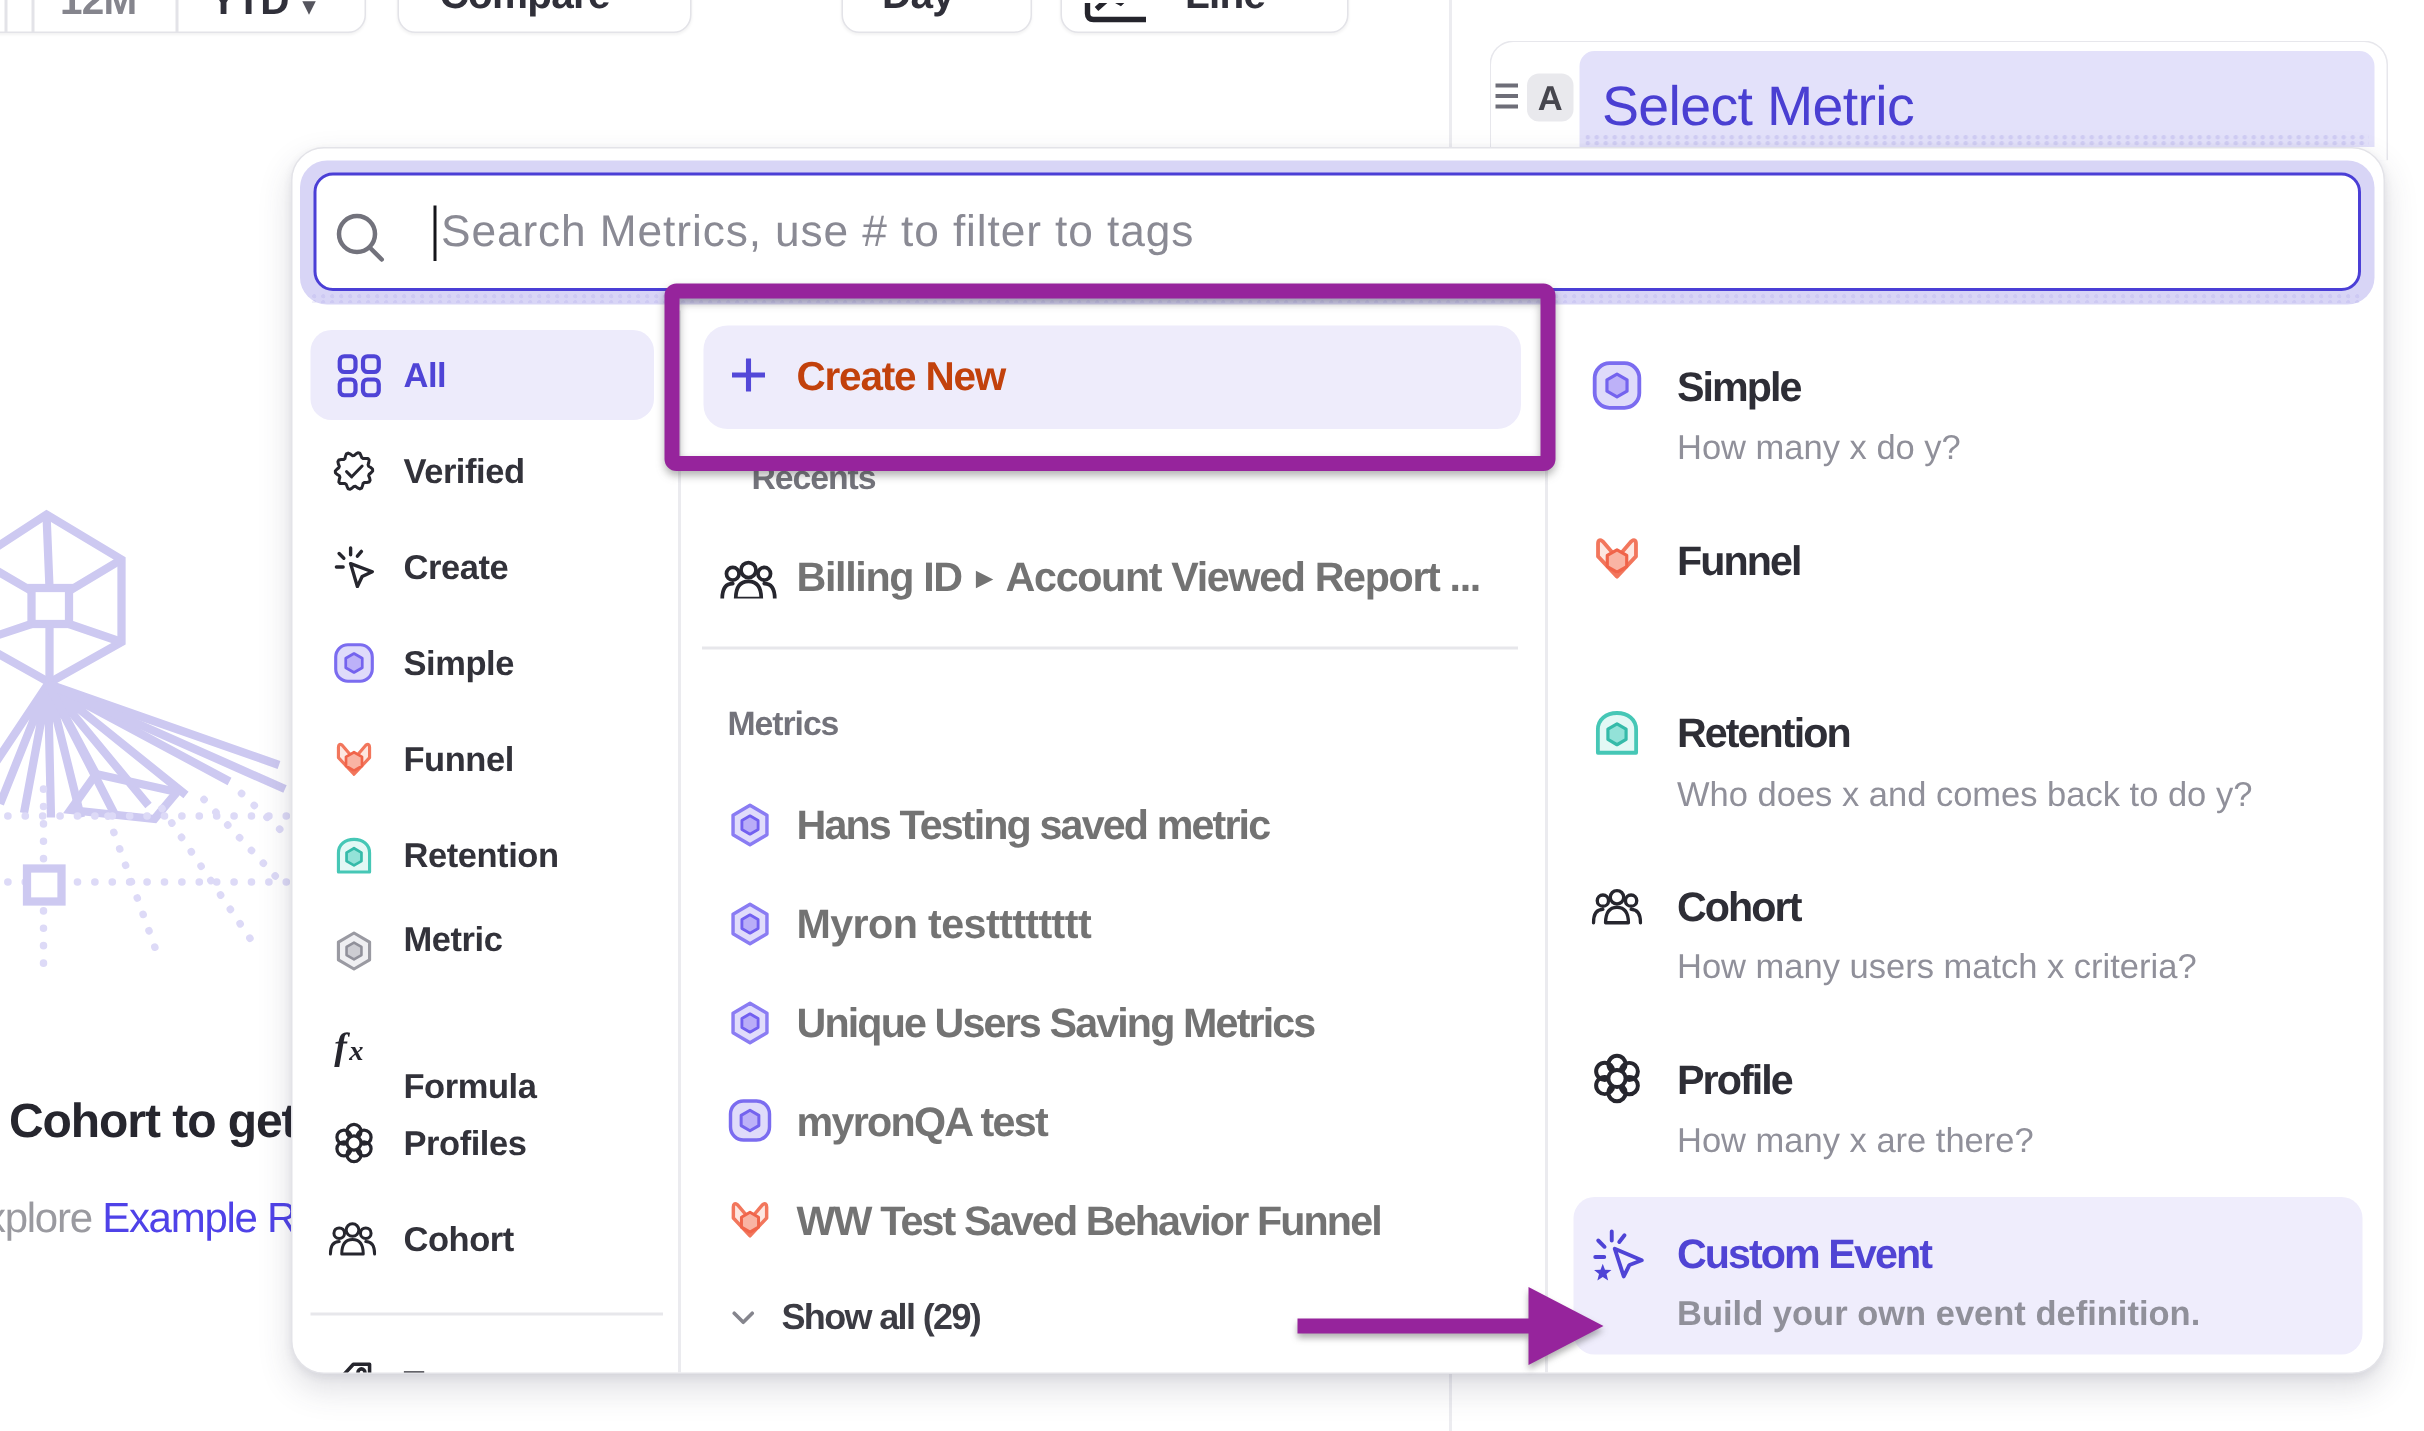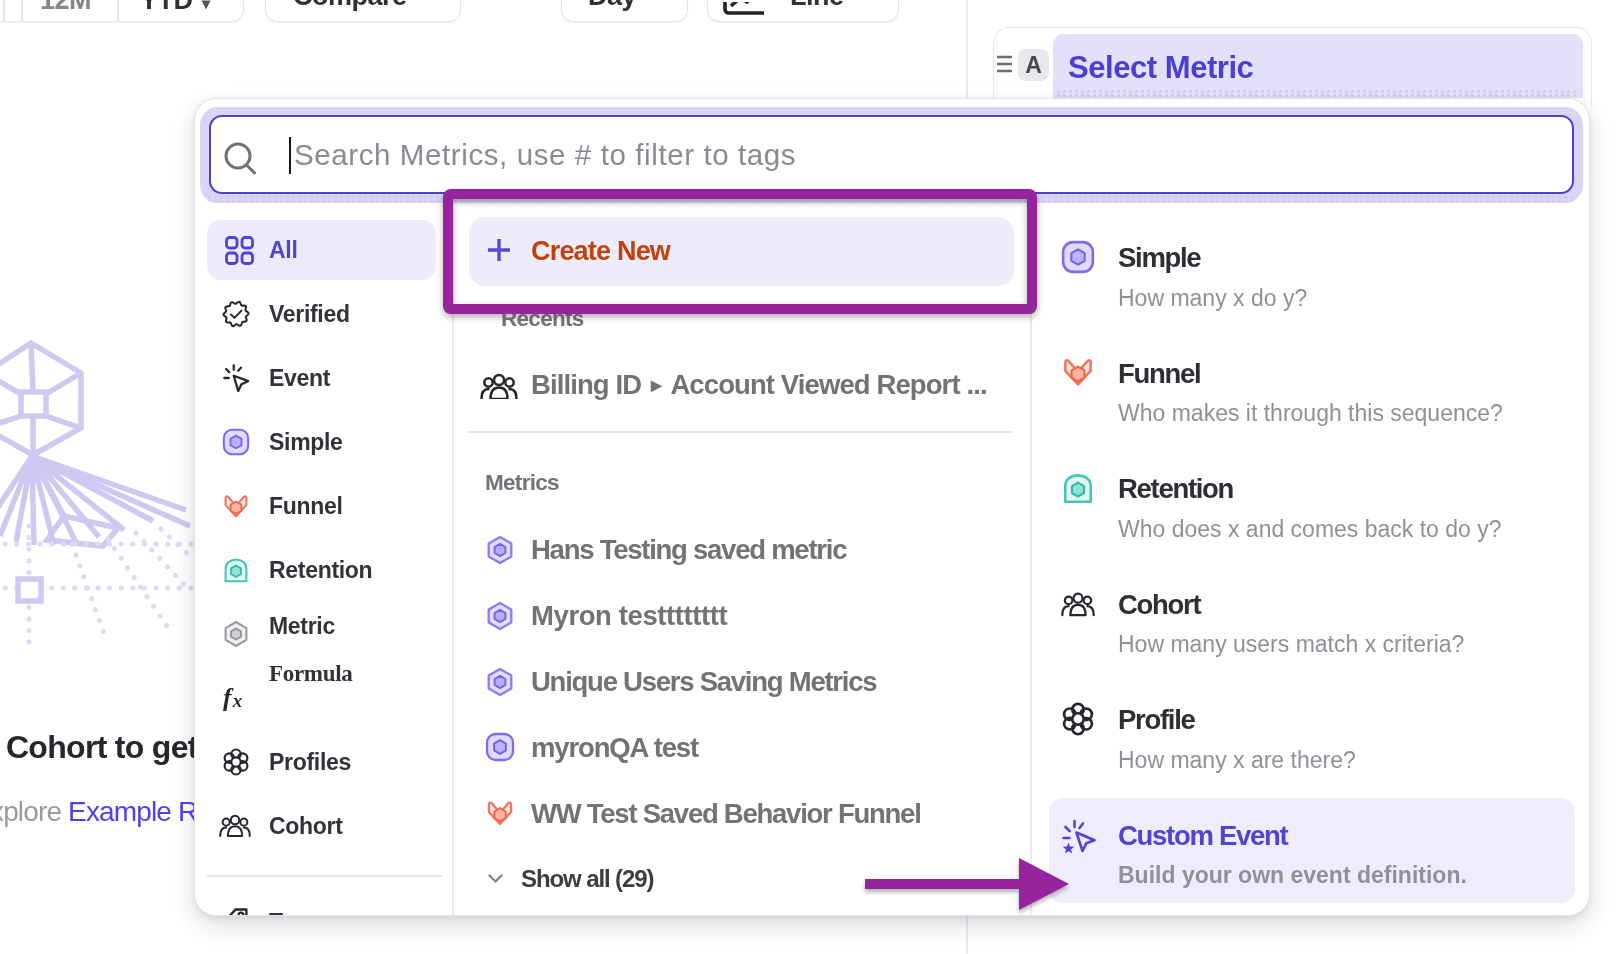--- a/index.html
+++ b/index.html
@@ -14,22 +14,22 @@
     box-shadow:0 1px 2px rgba(0,0,0,0.05); }
   .btntext { position:absolute; top:-17px; font-size:27px; font-weight:700;
     color:#30303a; letter-spacing:-0.5px; }
 
   
   #smcard { position:absolute; left:993px; top:27px; width:599px; height:80px;
     background:#fff; border:1.5px solid #e7e7ec; border-radius:16px 16px 0 0;
     border-bottom:none; }
   #smpill { position:absolute; left:1053px; top:34px; width:530px; height:64px;
     background:#e3e1fa; border-radius:10px 10px 0 0; }
-  #smtext { position:absolute; left:1068px; top:50px; font-size:31px;
-    font-weight:700; color:#4a3fd2; letter-spacing:-0.45px; }
+  #smtext { position:absolute; left:1068px; top:50px; font-size:37px;
+    font-weight:400; color:#4a3fd2; letter-spacing:-0.45px; }
   #abadge { position:absolute; left:1018px; top:49px; width:31px; height:32px;
     background:#e9e9ed; border-radius:8px; color:#46464e; font-size:23px;
     font-weight:700; text-align:center; line-height:32px; }
 
   #smpill::after { content:""; position:absolute; left:4px; bottom:1px; right:4px; height:7px;
     background-image:radial-gradient(circle at 1.5px 1.5px, rgba(110,100,215,0.16) 1.3px, transparent 1.7px);
     background-size:6px 4px; }
   #smpill { overflow:hidden; }
   #ring::after { content:""; position:absolute; left:8px; bottom:1px; right:8px; height:6px;
     background-image:radial-gradient(circle at 1.5px 1.5px, rgba(110,100,215,0.10) 1.2px, transparent 1.6px);
@@ -186,21 +186,21 @@
       <path d="M10 16 L13.8 19.8 L21.5 11.8" fill="none" stroke="#26262e" stroke-width="2.2" stroke-linecap="round" stroke-linejoin="round"></path>
     </svg>
     <div class="slabel" style="top:202px;">Verified</div>
 
     <svg class="sicon2" style="top:265px;" viewBox="0 0 31 31">
       <g stroke="#26262e" fill="none" stroke-width="2.5" stroke-linejoin="round" stroke-linecap="round">
         <path d="M13 13 L29 19 L21.5 22.5 L18 30 Z"></path>
         <path d="M2.5 15.5 H7.5 M4.5 5.5 L8 9 M13 1.5 V6.5 M21 4 L18 7.5"></path>
       </g>
     </svg>
-    <div class="slabel" style="top:266px;">Event</div>
+    <div class="slabel" style="top:266px;">Create</div>
 
     <svg class="sicon2" style="top:329px;" viewBox="0 0 31 31">
       <rect x="2" y="2" width="27" height="27" rx="9" fill="#dfdbfa" stroke="#7b6cf0" stroke-width="2.3"></rect>
       <path d="M15.5 8.5 L21.6 12 V19 L15.5 22.5 L9.4 19 V12 Z" fill="#bdb1f8" stroke="#7463ee" stroke-width="2" stroke-linejoin="round"></path>
     </svg>
     <div class="slabel" style="top:330px;">Simple</div>
 
     <svg class="sicon2" style="top:393px;" viewBox="0 0 31 31">
       <path d="M4 6.8 Q4 3.6 6.8 5.3 L15.5 15.5 L24.2 5.3 Q27 3.6 27 6.8 V14.5 L15.5 26.8 L4 14.5 Z" fill="#fde7e1" stroke="#f2765c" stroke-width="2.3" stroke-linejoin="round"></path>
       <path d="M15.5 10.5 L21.4 13.9 V20.7 L15.5 24.1 L9.6 20.7 V13.9 Z" fill="#f9b4a4" stroke="#f0644a" stroke-width="2" stroke-linejoin="round"></path>
@@ -216,21 +216,21 @@
     <svg class="sicon2" style="top:521px;" viewBox="0 0 31 31">
       <path d="M15.5 2.2 L27 8.9 V22.1 L15.5 28.8 L4 22.1 V8.9 Z" fill="#efeff2" stroke="#9a9aa2" stroke-width="2.3" stroke-linejoin="round" rx="3"></path>
       <path d="M15.5 9.3 L21 12.5 V18.5 L15.5 21.7 L10 18.5 V12.5 Z" fill="#cdcdd3" stroke="#90909a" stroke-width="1.9" stroke-linejoin="round"></path>
     </svg>
     <div class="slabel" style="top:514px;">Metric</div>
 
     <svg class="sicon2" style="top:585px;" viewBox="0 0 31 31">
       <text x="1" y="24" font-family="Liberation Serif, serif" font-style="italic" font-weight="700" font-size="28" fill="#26262e">f</text>
       <text x="12" y="25" font-family="Liberation Serif, serif" font-style="italic" font-weight="700" font-size="21" fill="#26262e">x</text>
     </svg>
-    <div class="slabel" style="top:562px;font-family:Liberation Serif, serif;">Formula</div>
+    <div class="slabel" style="top:612px;">Formula</div>
 
     <svg class="sicon2" style="top:649px;" viewBox="0 0 31 31">
       <circle cx="15.5" cy="6.9" r="5.2" fill="none" stroke="#26262e" stroke-width="2.4"></circle>
       <circle cx="8.1" cy="11.2" r="5.2" fill="none" stroke="#26262e" stroke-width="2.4"></circle>
       <circle cx="8.1" cy="19.8" r="5.2" fill="none" stroke="#26262e" stroke-width="2.4"></circle>
       <circle cx="15.5" cy="24.1" r="5.2" fill="none" stroke="#26262e" stroke-width="2.4"></circle>
       <circle cx="22.9" cy="19.8" r="5.2" fill="none" stroke="#26262e" stroke-width="2.4"></circle>
       <circle cx="22.9" cy="11.2" r="5.2" fill="none" stroke="#26262e" stroke-width="2.4"></circle>
       <circle cx="15.5" cy="15.5" r="5.2" fill="#fff" stroke="#26262e" stroke-width="2.4"></circle>
     </svg>
@@ -313,21 +313,20 @@
       <path d="M16 8.8 L22.3 12.4 V19.6 L16 23.2 L9.7 19.6 V12.4 Z" fill="#bdb1f8" stroke="#7463ee" stroke-width="2" stroke-linejoin="round"></path>
     </svg>
     <div class="rtitle" style="top:143px;">Simple</div>
     <div class="rsub" style="top:185.7px;">How many x do y?</div>
 
     <svg class="ricon" style="top:256px;" viewBox="0 0 32 32">
       <path d="M4.1 7 Q4.1 3.7 7 5.5 L16 16 L25 5.5 Q27.9 3.7 27.9 7 V15 L16 27.7 L4.1 15 Z" fill="#fde7e1" stroke="#f2765c" stroke-width="2.4" stroke-linejoin="round"></path>
       <path d="M16 10.9 L22.1 14.4 V21.4 L16 24.9 L9.9 21.4 V14.4 Z" fill="#f9b4a4" stroke="#f0644a" stroke-width="2" stroke-linejoin="round"></path>
     </svg>
     <div class="rtitle" style="top:258.5px;">Funnel</div>
-    <div class="rsub" style="top:301.2px;">Who makes it through this sequence?</div>
 
     <svg class="ricon" style="top:372px;" viewBox="0 0 32 32">
       <path d="M4 29 V14.5 C4 8.1 9.2 4.1 16 4.1 C22.8 4.1 28 8.1 28 14.5 V29 Z" fill="#e3f8f5" stroke="#46c7b6" stroke-width="2.4" stroke-linejoin="round"></path>
       <path d="M16 10.9 L21.7 14.2 V20.7 L16 24 L10.3 20.7 V14.2 Z" fill="#93e2d8" stroke="#35baa9" stroke-width="2" stroke-linejoin="round"></path>
     </svg>
     <div class="rtitle" style="top:374px;">Retention</div>
     <div class="rsub" style="top:416.7px;">Who does x and comes back to do y?</div>
 
     <svg class="ricon" style="top:488px;" viewBox="0 0 38 31" width="38" height="31">
       <g fill="#fff" stroke="#26262e" stroke-width="2.5" stroke-linecap="round" stroke-linejoin="round">

